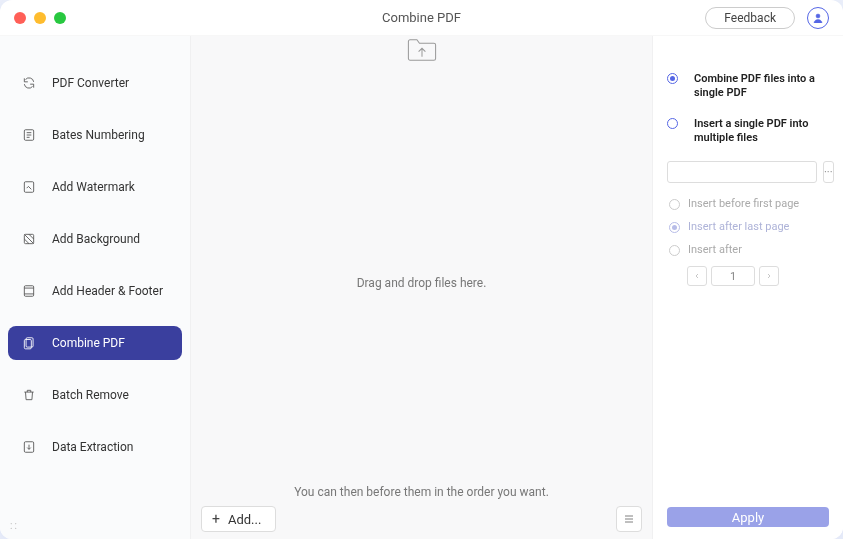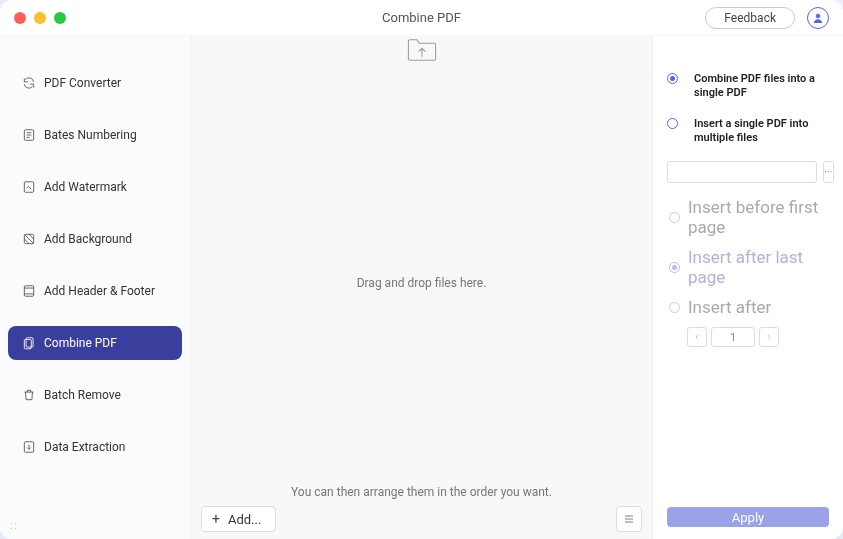--- a/index.html
+++ b/index.html
@@ -13,21 +13,21 @@
   .tl.green { background: #28c840; }
   .win-title { flex: 1; text-align: center; font-size: 13px; color: #555; }
   .top-right { position: absolute; right: 14px; display: flex; align-items: center; gap: 12px; }
   .feedback-btn { border: 1px solid #ccc; background: #fff; border-radius: 14px; padding: 3px 18px; font-size: 12px; color: #444; cursor: pointer; }
   .user-icon { width: 22px; height: 22px; border-radius: 50%; border: 1.5px solid #5566e5; display: flex; align-items: center; justify-content: center; cursor: pointer; }
   .user-icon svg { width: 12px; height: 12px; stroke: #5566e5; fill: #5566e5; }
 
   .body { flex: 1; display: flex; min-height: 0; }
 
   .sidebar { width: 190px; background: #fafbfc; padding: 30px 8px 8px 8px; display: flex; flex-direction: column; position: relative; }
-  .sb-item { display: flex; align-items: center; gap: 8px; padding: 10px 14px; font-size: 12px; color: #333; border-radius: 8px; cursor: pointer; margin-bottom: 18px; }
+  .sb-item { display: flex; align-items: center; gap: 16px; padding: 10px 14px; font-size: 12px; color: #333; border-radius: 8px; cursor: pointer; margin-bottom: 18px; }
   .sb-item.active { background: #3a3f9e; color: #fff; }
   .sb-icon { width: 14px; height: 14px; display: flex; align-items: center; justify-content: center; flex-shrink: 0; }
   .sb-icon svg { width: 14px; height: 14px; stroke: #555; fill: none; stroke-width: 1.5; }
   .sb-item.active .sb-icon svg { stroke: #fff; }
   .sb-resize { position: absolute; bottom: 8px; left: 10px; font-size: 10px; color: #bbb; letter-spacing: 2px; }
 
   .main { flex: 1; display: flex; flex-direction: column; background: #f8f8f9; border-left: 1px solid rgba(0,0,0,0.03); border-right: 1px solid rgba(0,0,0,0.03); position: relative; }
   .drop-zone { flex: 1; display: flex; flex-direction: column; align-items: center; justify-content: space-between; color: #888; }
   .drop-icon { margin-bottom: 14px; }
   .drop-icon svg { width: 34px; height: 28px; stroke: #999; fill: none; stroke-width: 1.2; }
@@ -43,21 +43,21 @@
   .rightpane { width: 190px; background: #fff; padding: 36px 14px 12px 14px; display: flex; flex-direction: column; font-size: 11px; color: #333; }
   .radio-row { display: flex; align-items: flex-start; gap: 16px; margin-bottom: 16px; cursor: pointer; }
   .radio { width: 11px; height: 11px; border-radius: 50%; border: 1px solid #5566e5; margin-top: 1px; flex-shrink: 0; display: flex; align-items: center; justify-content: center; }
   .radio.selected::after { content: ""; width: 5px; height: 5px; border-radius: 50%; background: #5566e5; }
   .radio.disabled { border-color: #ccc; }
   .radio-label { font-weight: 600; line-height: 1.3; color: #222; }
   .file-row { display: flex; gap: 6px; margin-bottom: 14px; }
   .file-input { flex: 1; height: 22px; border: 1px solid #ddd; border-radius: 3px; background: #fff; font-size: 11px; padding: 0 4px; }
   .file-browse { width: 24px; height: 22px; border: 1px solid #ddd; border-radius: 3px; background: #fff; cursor: pointer; display:flex; align-items:center; justify-content:center; color:#888; font-size:11px; }
   .sub-options { padding-left: 2px; }
-  .sub-row { display: flex; align-items: center; gap: 8px; margin-bottom: 10px; color: #aaa; font-size: 17px; }
+  .sub-row { display: flex; align-items: center; gap: 8px; margin-bottom: 10px; color: #aaa; font-size: 11px; }
   .sub-row .radio { border-color: #ccc; }
   .sub-row.sel .radio.selected::after { background: #b8bde8; }
   .sub-row.sel .radio { border-color: #b8bde8; }
   .sub-row.sel { color: #aeb3d8; }
   .stepper-row { display: flex; align-items: center; gap: 4px; margin-top: 2px; padding-left: 18px; }
   .step-btn { width: 20px; height: 20px; border: 1px solid #ddd; border-radius: 3px; background: #fff; cursor: pointer; display:flex; align-items:center; justify-content:center; color:#aaa; font-size:10px; }
   .step-input { width: 44px; height: 20px; border: 1px solid #ddd; border-radius: 3px; text-align: center; font-size: 11px; color: #888; }
   .rp-spacer { flex: 1; }
   .apply-btn { height: 20px; background: #9aa2e8; color: #fff; border: none; border-radius: 4px; font-size: 13px; cursor: pointer; }
 </style>
@@ -162,21 +162,21 @@
 
     <div class="main">
       <div class="drop-zone">
         <div class="drop-icon">
           <svg viewBox="0 0 40 32">
               <path d="M4 10V6a2 2 0 0 1 2-2h8l3 4h17a2 2 0 0 1 2 2v16a2 2 0 0 1-2 2H6a2 2 0 0 1-2-2V10z"></path>
               <path d="M20 24v-9M16 18l4-4 4 4"></path>
             </svg>
         </div>
         <div class="drop-line1">Drag and drop files here.</div>
-        <div class="drop-line2">You can then arrange them in the order you want.</div>
+        <div class="drop-line2">You can then before them in the order you want.</div>
       </div>
       <div class="bottom-bar">
         <button class="add-btn">
           <span class="plus">+</span>
           <span>Add...</span>
         </button>
         <div class="spacer"></div>
         <div class="list-btn">
           <svg viewBox="0 0 24 24">
               <path d="M4 6h16M4 12h16M4 18h16"></path>

